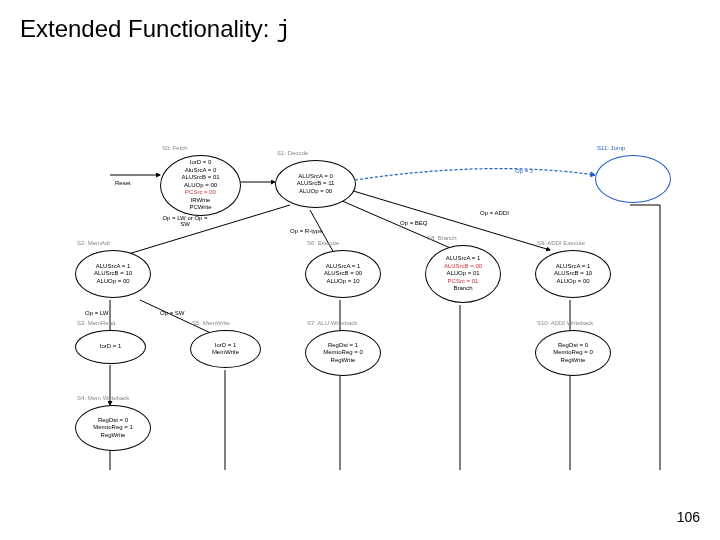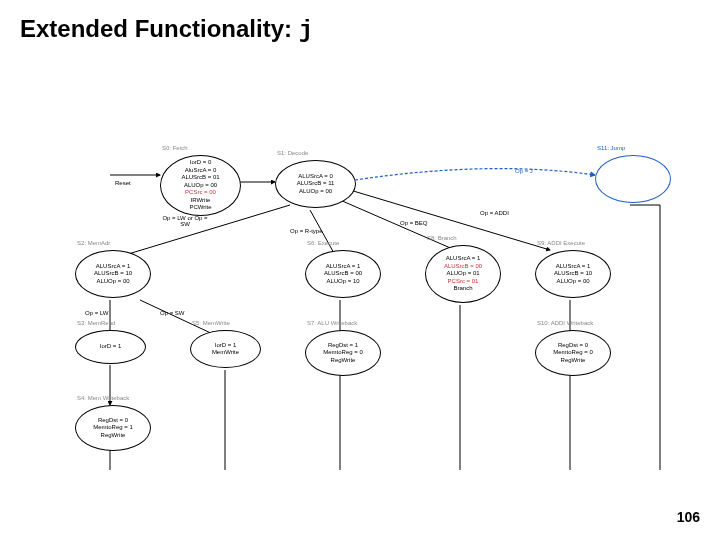--- a/index.html
+++ b/index.html
@@ -10,21 +10,21 @@
     background: #fff;
     font-family: Arial, sans-serif;
     position: relative;
     overflow: hidden;
   }
   .title {
     position: absolute;
     top: 15px;
     left: 20px;
     font-size: 24px;
-    font-weight: bold;
+    font-weight: normal;
     color: #000;
   }
   .title .mono {
     font-family: "Courier New", monospace;
   }
   .diagram {
     position: absolute;
     top: 150px;
     left: 40px;
     width: 640px;
@@ -65,21 +65,21 @@
     color: #000;
     white-space: nowrap;
   }
   .red { color: #c33; }
   .blue { color: #1d5fc6; }
   .page-number {
     position: absolute;
     bottom: 15px;
     right: 20px;
     font-size: 14px;
-    font-weight: bold;
+    font-weight: normal;
     color: #000;
   }
   svg.arrows {
     position: absolute;
     top: 0; left: 0;
     width: 640px;
     height: 330px;
     pointer-events: none;
   }
 </style>

